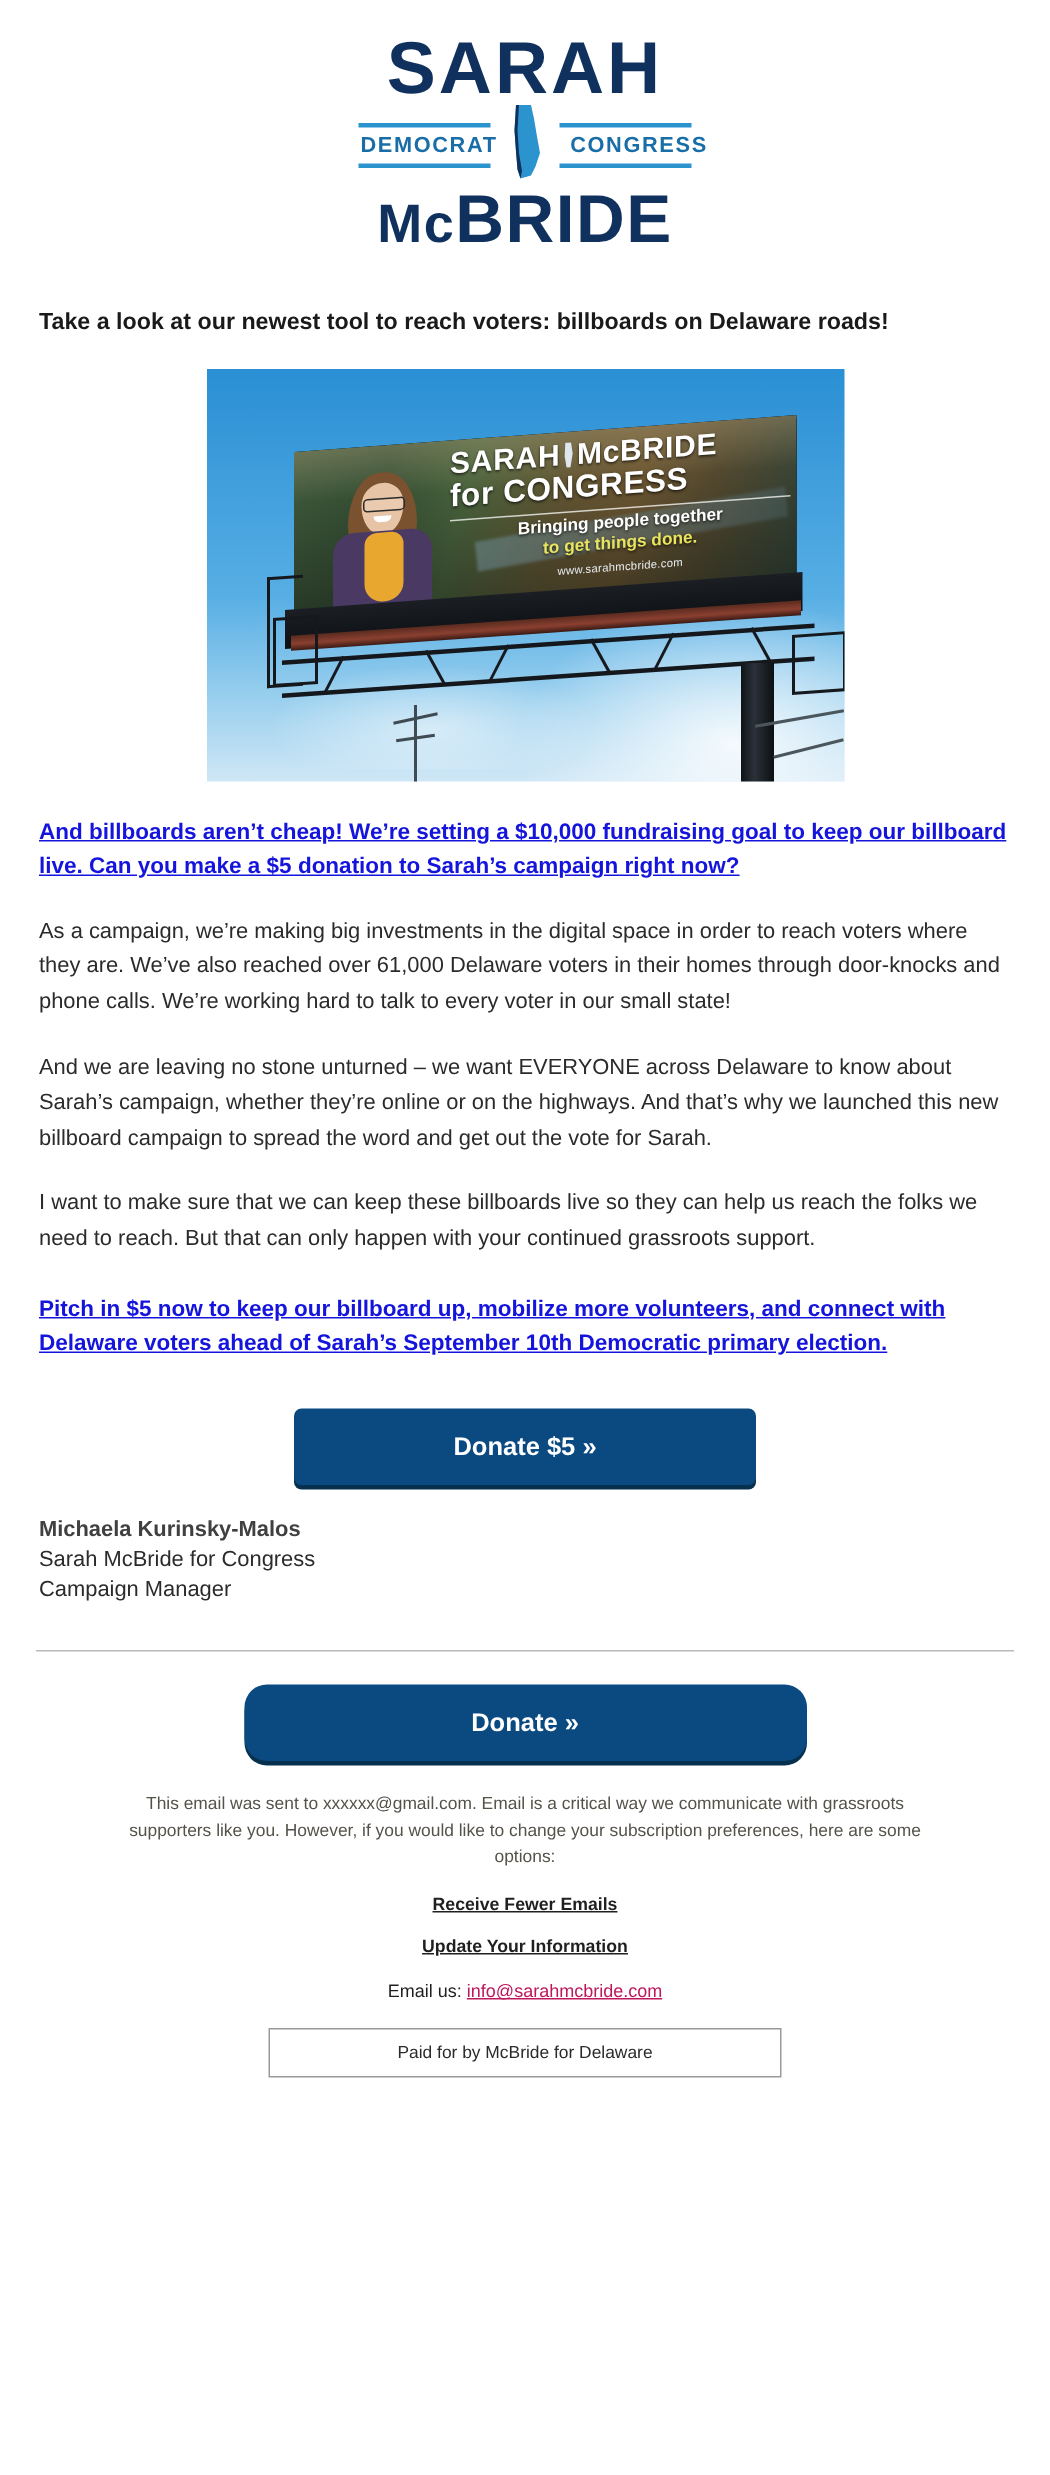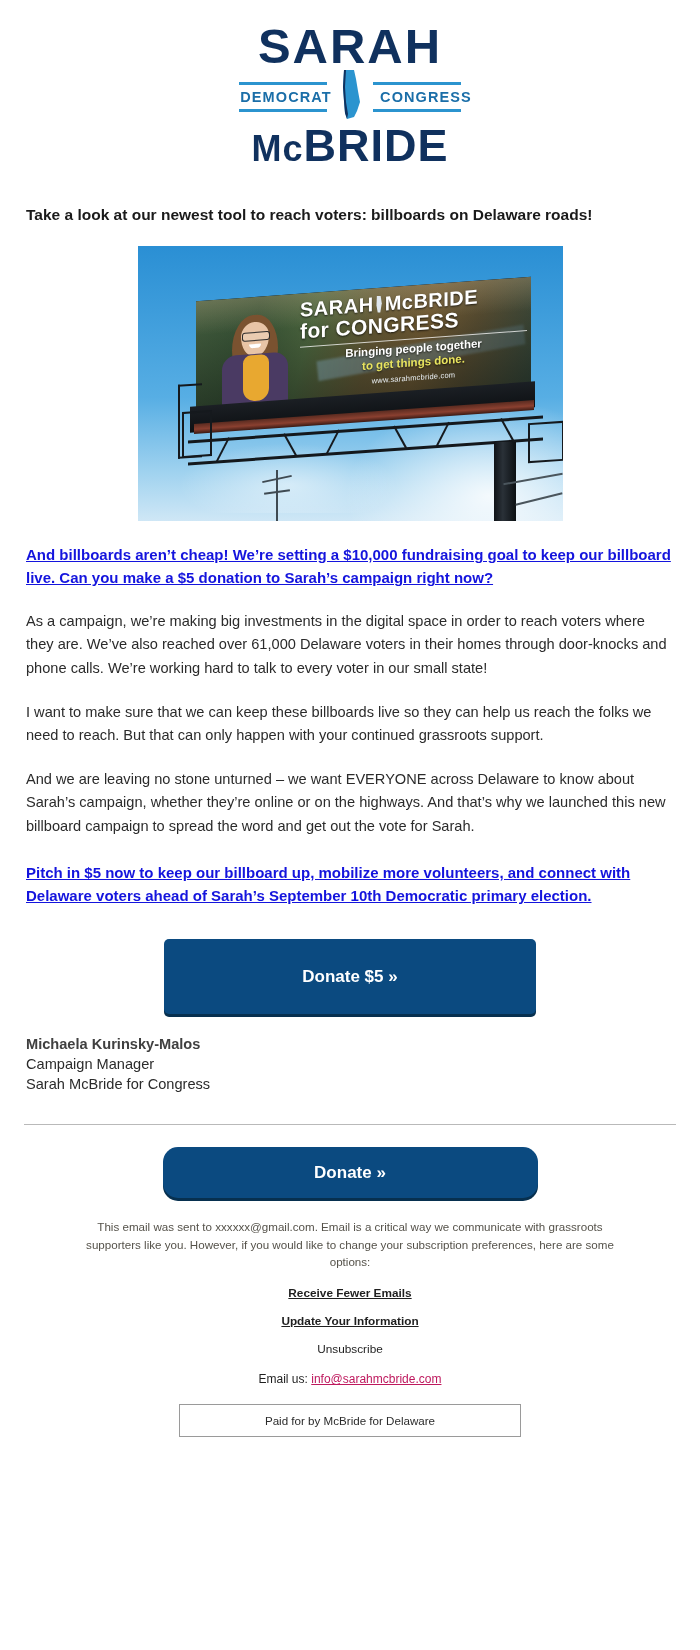--- a/index.html
+++ b/index.html
@@ -358,22 +358,22 @@
     color: #ffffff;
     font-size: 17px;
     font-weight: bold;
     text-decoration: none;
     border-radius: 5px;
     box-shadow: 0 3px 0 #07304f;
     text-align: center;
     line-height: 1;
   }
   .btn-primary {
-    width: 372px;
-    padding: 29px 0;
+    width: 308px;
+    padding: 17px 0;
     margin: 32px 0 0 0;
   }
   .btn-footer {
     width: 375px;
     padding: 17px 0;
     margin: 22px 0 0 0;
     border-radius: 15px;
   }
 
   .thanks {
@@ -531,49 +531,48 @@
       <div class="utility-arm2"></div>
       <div class="wire-r"></div>
       <div class="wire-r2"></div>
     </div>
 
     <div class="link-para">
       <a href="#">And billboards aren’t cheap! We’re setting a $10,000 fundraising goal to keep our billboard live. Can you make a $5 donation to Sarah’s campaign right now?</a>
     </div>
 
     <p class="body">As a campaign, we’re making big investments in the digital space in order to reach voters where they are. We’ve also reached over 61,000 Delaware voters in their homes through door-knocks and phone calls. We’re working hard to talk to every voter in our small state!</p>
+    <p class="body">And we are leaving no stone unturned – we want EVERYONE across Delaware to know about Sarah’s campaign, whether they’re online or on the highways. And that’s why we launched this new billboard campaign to spread the word and get out the vote for Sarah.</p>
     <p class="body">I want to make sure that we can keep these billboards live so they can help us reach the folks we need to reach. But that can only happen with your continued grassroots support.</p>
-    <p class="body">And we are leaving no stone unturned – we want EVERYONE across Delaware to know about Sarah’s campaign, whether they’re online or on the highways. And that’s why we launched this new billboard campaign to spread the word and get out the vote for Sarah.</p>
 
     <div class="link-para">
       <a href="#">Pitch in $5 now to keep our billboard up, mobilize more volunteers, and connect with Delaware voters ahead of Sarah’s September 10th Democratic primary election.</a>
     </div>
 
     <div class="btn-wrap">
       <a class="btn-donate btn-primary" href="#">Donate $5 »</a>
     </div>
 
     <div class="sig-name">Michaela Kurinsky-Malos</div>
+    <div class="sig-line">Sarah McBride for Congress</div>
     <div class="sig-line">Campaign Manager</div>
-    <div class="sig-line">Sarah McBride for Congress</div>
   </div>
 
   <div class="divider"></div>
 
   <div class="footer">
     <div class="btn-wrap">
       <a class="btn-donate btn-footer" href="#">Donate »</a>
     </div>
 
     <div class="footer-note">This email was sent to xxxxxx@gmail.com. Email is a critical way we communicate with grassroots supporters like you. However, if you would like to change your subscription preferences, here are some options:</div>
 
     <div class="footer-links">
       <a class="footer-link" href="#">Receive Fewer Emails</a>
       <a class="footer-link" href="#">Update Your Information</a>
-      <a class="footer-plain" href="#">Unsubscribe</a>
     </div>
 
     <div class="footer-email-line">
       <span>Email us:</span>
       <a href="#">info@sarahmcbride.com</a>
     </div>
 
     <div class="paid-box">Paid for by McBride for Delaware</div>
   </div>
 

